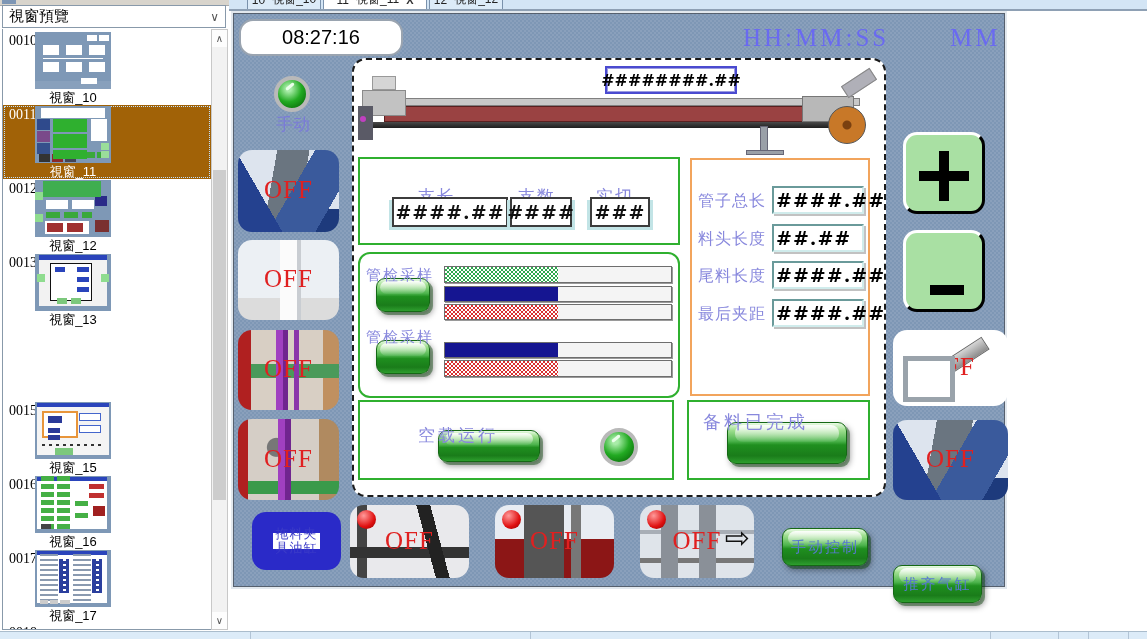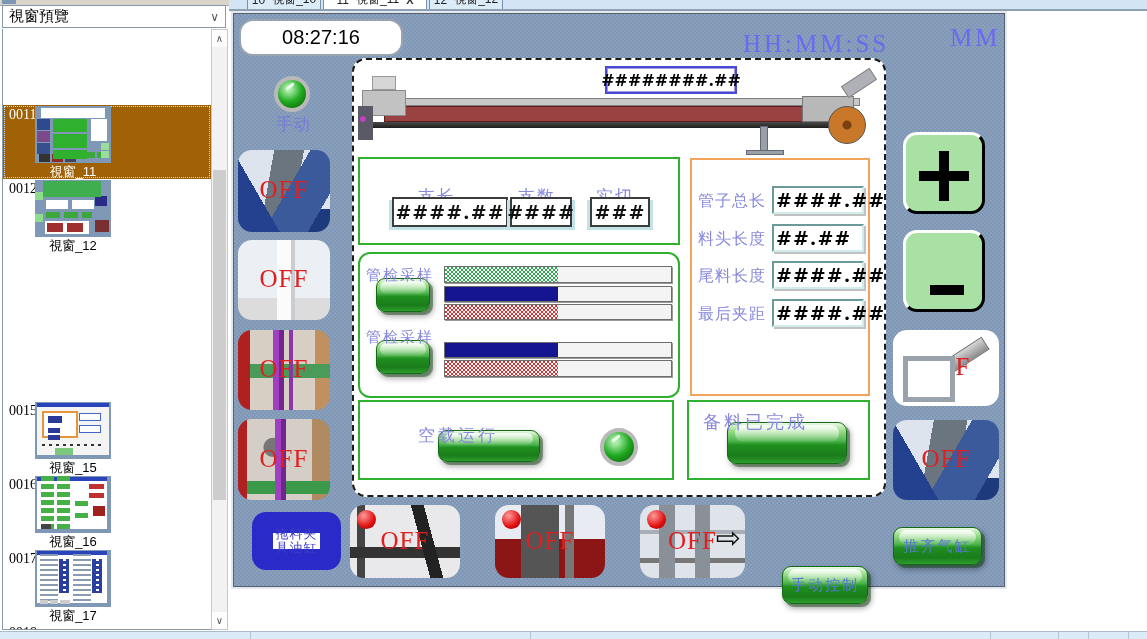--- a/index.html
+++ b/index.html
@@ -120,29 +120,29 @@
   .canvas{position:absolute;left:233px;top:13px;width:770px;height:572px;background-color:#7e97b5;
           border:1px solid #56606e;box-shadow:0 0 0 2px #e2e8ee;}
   .dither{background-image:
      linear-gradient(45deg,rgba(255,255,255,.09) 25%,transparent 25%,transparent 75%,rgba(255,255,255,.09) 75%),
      linear-gradient(45deg,rgba(255,255,255,.09) 25%,transparent 25%,transparent 75%,rgba(255,255,255,.09) 75%);
      background-size:4px 4px;background-position:0 0,2px 2px;}
 
   .clock{left:5px;top:5px;width:164px;height:37px;background:#fff;border:2px solid #9aa4b0;box-sizing:border-box;
          display:flex;align-items:center;justify-content:center;font-size:20px;color:#000;}
   .fmt{color:#6a6af0;font-family:"Liberation Serif",serif;font-size:25px;letter-spacing:3px;}
-  .fmt-time{left:509px;top:16px;} .fmt-min{left:716px;top:10px;}
+  .fmt-time{left:509px;top:10px;} .fmt-min{left:716px;top:10px;}
 
   .light{border-radius:50%;border:4px solid #b9b9b9;box-sizing:border-box;
          background:radial-gradient(circle at 38% 32%,#a8eca8 0 10%,#22aa22 50%,#0c720c 85%);}
   .light::after{content:"";position:absolute;left:24%;top:18%;width:10px;height:3px;background:#eaffea;transform:rotate(-40deg);border-radius:2px;}
   .mode-light{left:40px;top:62px;width:36px;height:36px;}
   .mode-label{left:36px;top:99px;width:46px;text-align:center;color:#7a7ad8;font-size:17px;}
 
-  .imgbox{overflow:hidden;background-color:#dde4ee;}
+  .imgbox{overflow:hidden;background-color:#dde4ee;padding-left:9px;}
   .offtxt{position:absolute;left:0;right:0;top:50%;margin-top:-15px;text-align:center;
           font-family:"Liberation Serif",serif;font-size:25px;color:#e02020;letter-spacing:1px;}
   .art-blue-machine{background-image:
      linear-gradient(60deg,#24418f 0 30%,transparent 30%),
      linear-gradient(120deg,transparent 0 52%,#3a5a9c 52% 84%,transparent 84%),
      linear-gradient(100deg,transparent 0 34%,#6a7580 34% 62%,transparent 62%),
      linear-gradient(180deg,transparent 0 72%,#1d3a7c 72%);}
   .art-white-tower{background-color:#ecf0f4;background-image:
      linear-gradient(90deg,transparent 0 42%,#fbfbfb 42% 58%,#c9cdd2 58% 62%,transparent 62%),
      linear-gradient(180deg,transparent 0 72%,#dcdcdc 72%);}
@@ -273,29 +273,39 @@
   <div class="top-edge">
       <i></i>
     </div>
 
   <div class="sb-header">
     <span>視窗預覽</span>
     <span class="chev">∨</span>
   </div>
 
   <div class="win-list">
+      <div class="win-item" style="top: 2px;">
+        <span class="win-id">0010</span>
+        <div class="thumb art-10"></div>
+        <span class="win-label">視窗_10</span>
+      </div>
       <div class="win-item selected" style="top: 76px;">
         <span class="win-id">0011</span>
         <div class="thumb art-11"></div>
         <span class="win-label">視窗_11</span>
       </div>
       <div class="win-item" style="top: 150px;">
         <span class="win-id">0012</span>
         <div class="thumb art-12"></div>
         <span class="win-label">視窗_12</span>
+      </div>
+      <div class="win-item" style="top: 224px;">
+        <span class="win-id">0013</span>
+        <div class="thumb art-13"></div>
+        <span class="win-label">視窗_13</span>
       </div>
       <div class="win-item" style="top: 372px;">
         <span class="win-id">0015</span>
         <div class="thumb art-15"></div>
         <span class="win-label">視窗_15</span>
       </div>
       <div class="win-item" style="top: 446px;">
         <span class="win-id">0016</span>
         <div class="thumb art-16"></div>
         <span class="win-label">視窗_16</span>
@@ -457,26 +467,26 @@
     </div>
     <div class="abs imgbox art-red-saw" style="left:261px;top:491px;width:110px;height:73px;">
       <i class="reddot"></i>
       <span class="offtxt">OFF</span>
     </div>
     <div class="abs imgbox art-gray-conveyor" style="left:406px;top:491px;width:105px;height:73px;">
       <i class="reddot"></i>
       <span class="offtxt">OFF</span>
       <span class="arrow-r">⇨</span>
     </div>
+    <div class="abs glossy gbtn" style="left:548px;top:514px;width:86px;height:38px;">
+      <span>手动控制</span>
+    </div>
     <div class="abs glossy gbtn" style="left:659px;top:513px;width:89px;height:38px;">
       <span>推齐气缸</span>
     </div>
-    <div class="abs glossy gbtn" style="left:548px;top:514px;width:86px;height:38px;">
-      <span>手动控制</span>
-    </div>
   </div>
 
   <div class="statusbar">
     <i></i>
       <i></i>
       <i></i>
       <i></i>
       <i></i>
       <i></i>
   </div>

